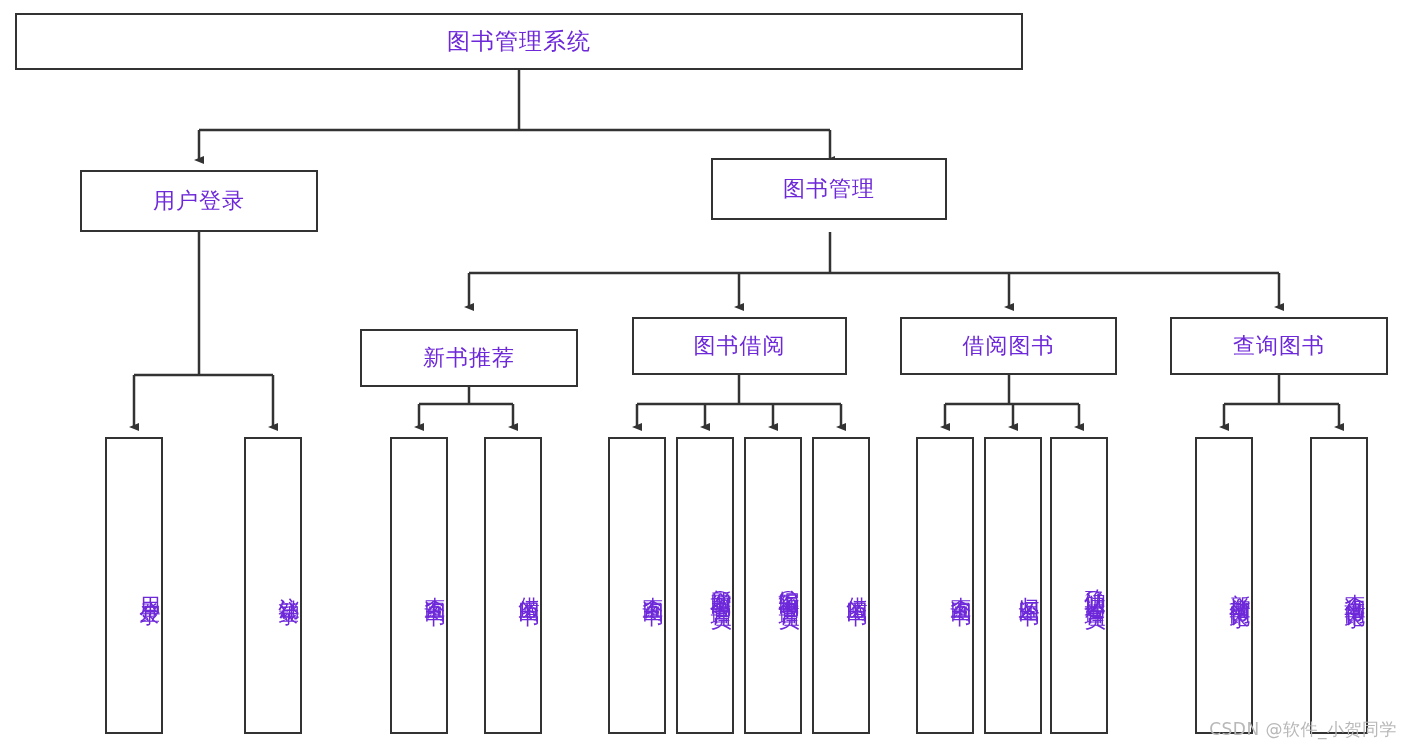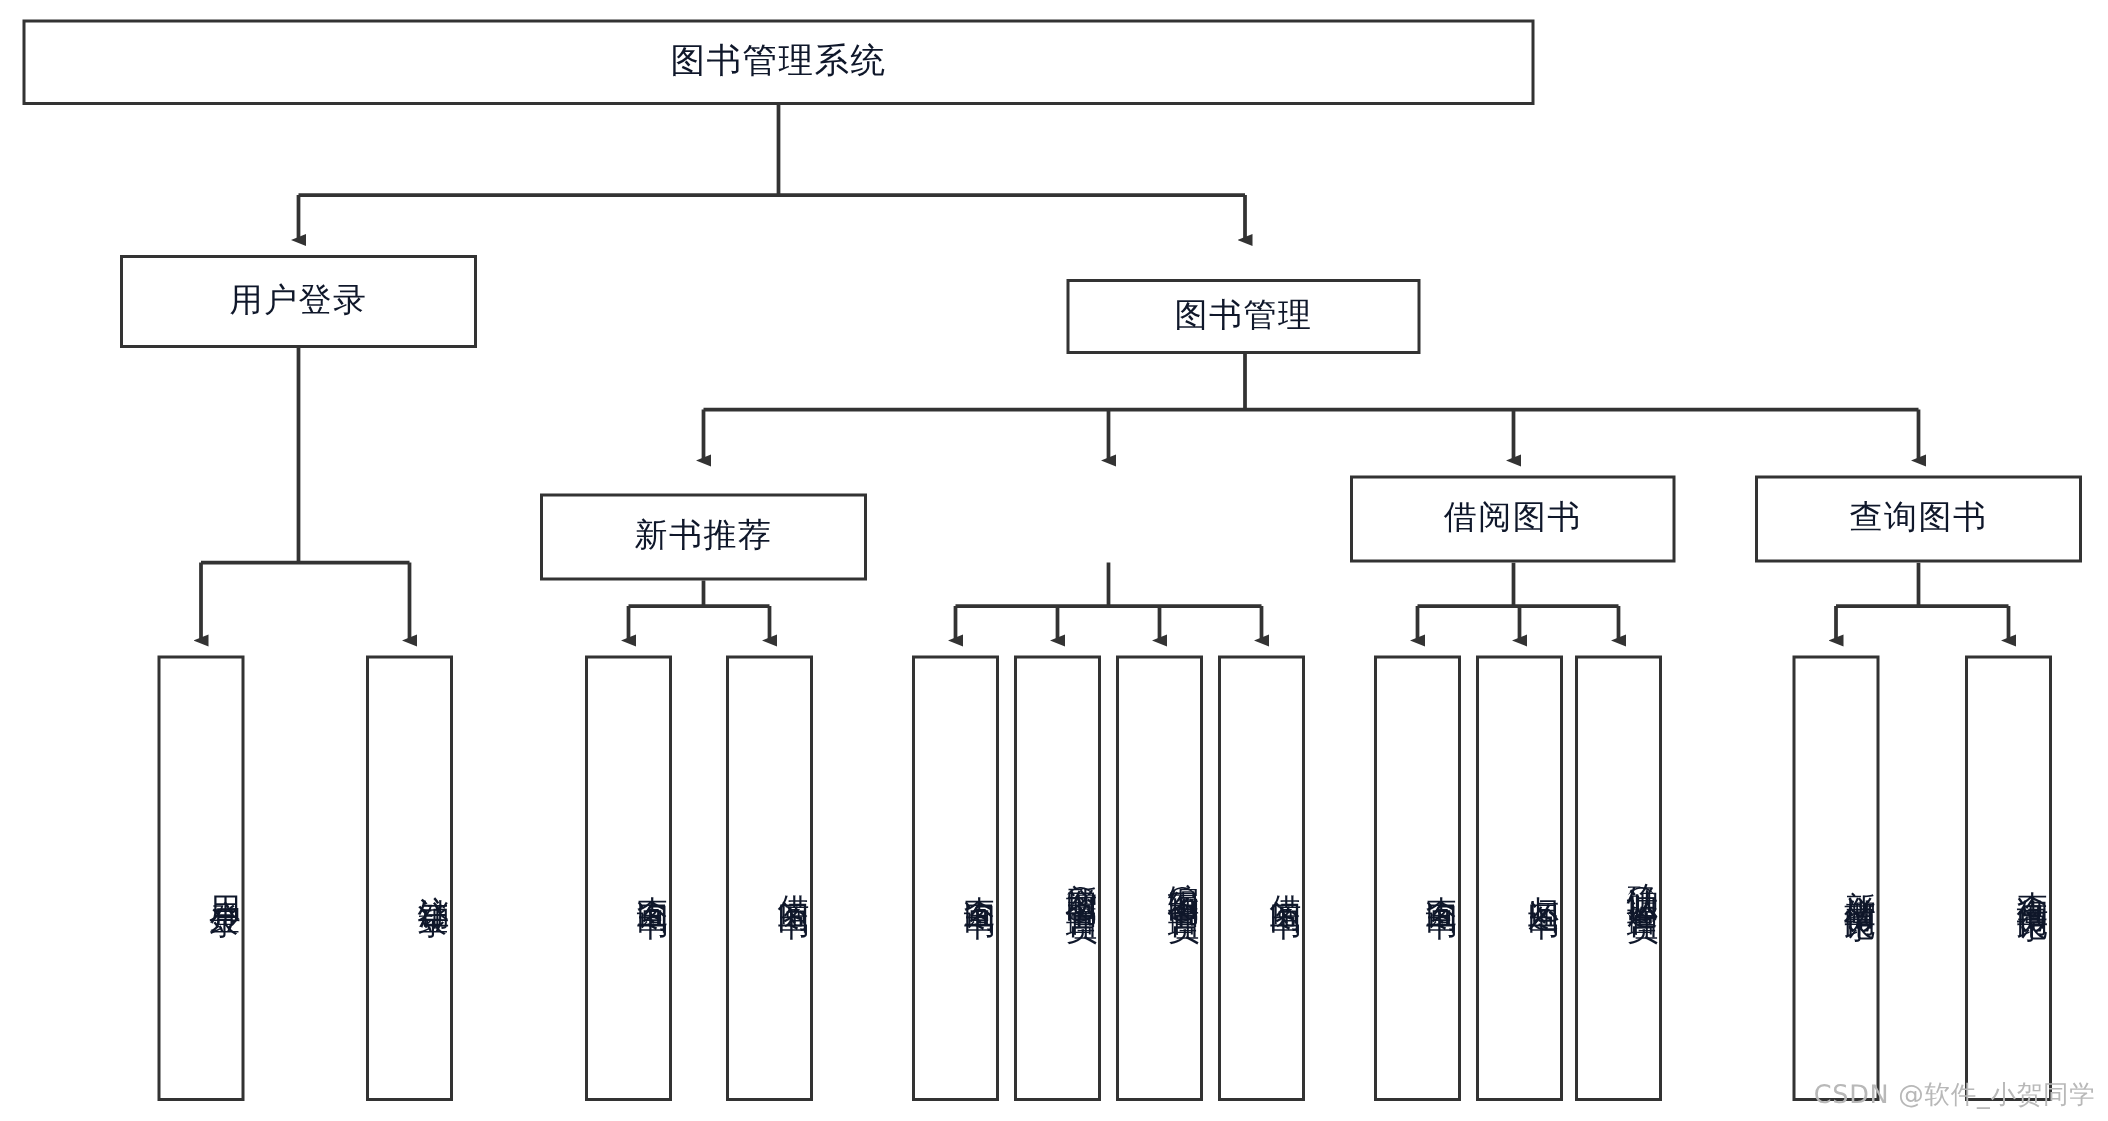--- a/index.html
+++ b/index.html
@@ -28,21 +28,21 @@
   }
   .node {
     position: absolute;
     box-sizing: border-box;
     background: #ffffff;
     border: 2px solid #333333;
     display: flex;
     align-items: center;
     justify-content: center;
     text-align: right;
-    color: #0f172a;
+    color: #6d28d9;
   }
   .node.horiz {
     font-size: 22px;
     line-height: 1.2;
     letter-spacing: 1px;
   }
   .node.root {
     font-size: 23px;
   }
   .node.leaf {
@@ -139,28 +139,31 @@
   </svg>
 
   <div class="node horiz root" style="left:15px; top:13px; width:1008px; height:57px;">
     <span>图书管理系统</span>
   </div>
 
   <div class="node horiz" style="left:80px; top:170px; width:238px; height:62px;">
     <span>用户登录</span>
   </div>
 
-  <div class="node horiz" style="left:711px; top:186px; width:236px; height:50px;">
+  <div class="node horiz" style="left:711px; top:158px; width:236px; height:62px;">
     <span>图书管理</span>
   </div>
 
   <div class="node horiz" style="left:360px; top:317px; width:218px; height:58px;margin-top:12px;">
     <span>新书推荐</span>
   </div>
 
+  <div class="node horiz" style="left:632px; top:317px; width:215px; height:58px;">
+    <span>图书借阅</span>
+  </div>
 
   <div class="node horiz" style="left:900px; top:317px; width:217px; height:58px;">
     <span>借阅图书</span>
   </div>
 
   <div class="node horiz" style="left:1170px; top:317px; width:218px; height:58px;">
     <span>查询图书</span>
   </div>
 
   <div class="node leaf" style="left:105px; top:437px; width:58px; height:297px;">

